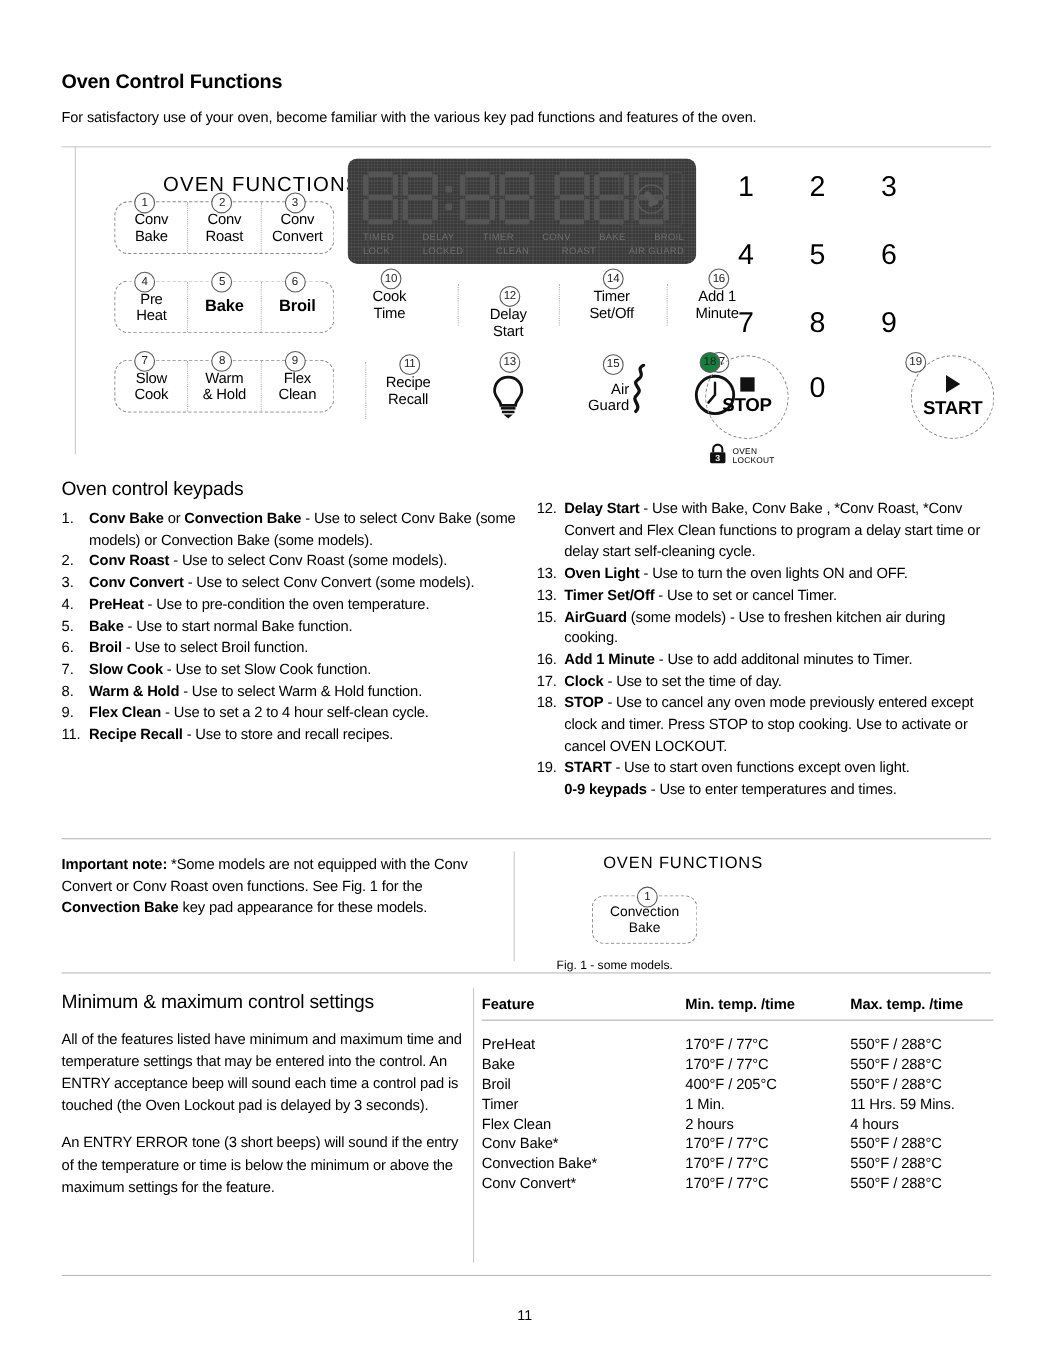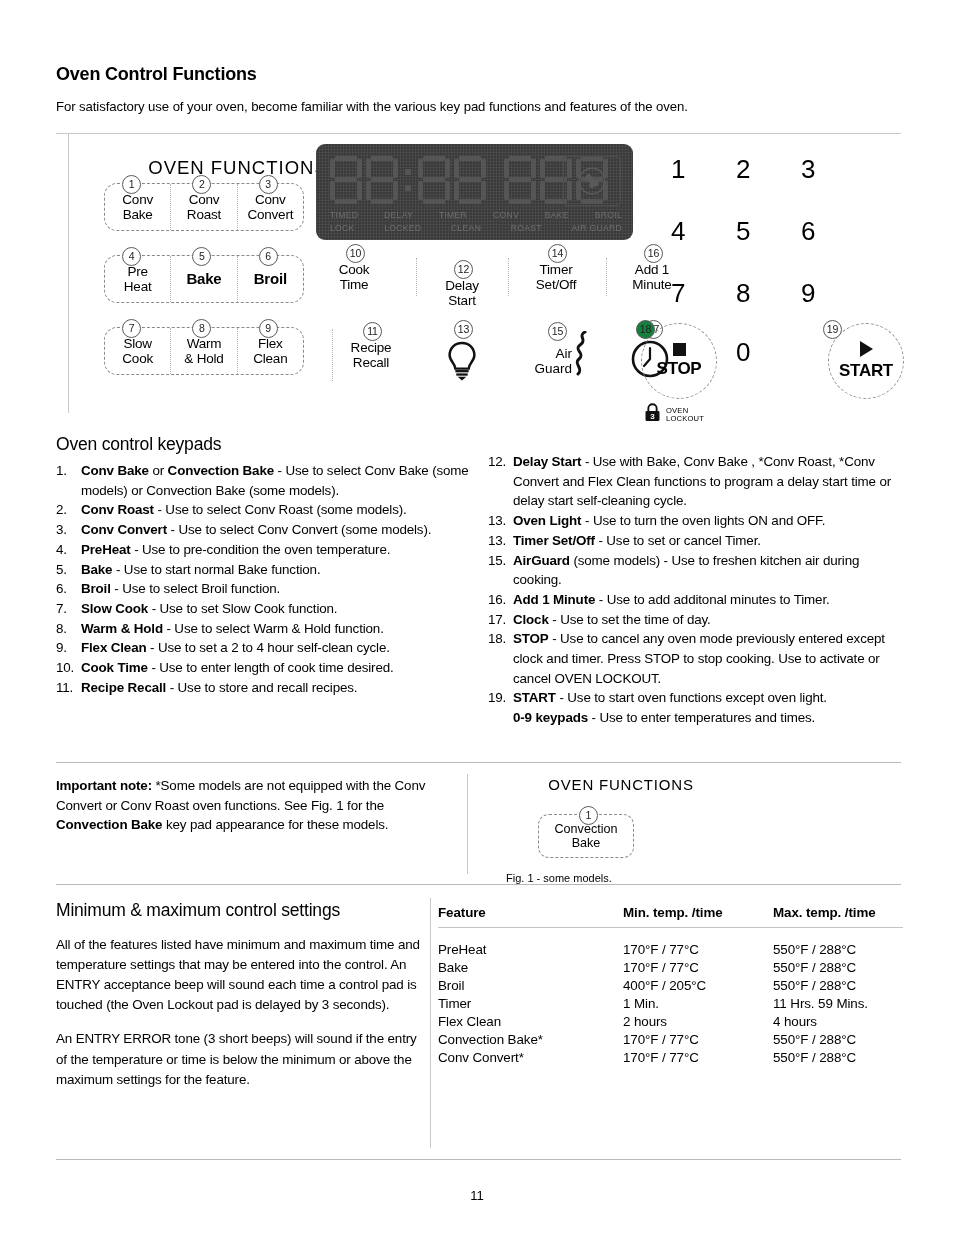--- a/index.html
+++ b/index.html
@@ -455,21 +455,20 @@
     <ol class="keys" id="left-list">
         <li><span class="n">1.</span><b>Conv Bake</b><span> or </span><b>Convection Bake</b><span> - Use to select Conv Bake (some models) or Convection Bake (some models).</span></li>
         <li><span class="n">2.</span><b>Conv Roast</b><span> - Use to select Conv Roast (some models).</span></li>
         <li><span class="n">3.</span><b>Conv Convert</b><span> - Use to select Conv Convert (some models).</span></li>
         <li><span class="n">4.</span><b>PreHeat</b><span> - Use to pre-condition the oven temperature.</span></li>
         <li><span class="n">5.</span><b>Bake</b><span> - Use to start normal Bake function.</span></li>
         <li><span class="n">6.</span><b>Broil</b><span> - Use to select Broil function.</span></li>
         <li><span class="n">7.</span><b>Slow Cook</b><span> - Use to set Slow Cook function.</span></li>
         <li><span class="n">8.</span><b>Warm &amp; Hold</b><span> - Use to select Warm &amp; Hold function.</span></li>
         <li><span class="n">9.</span><b>Flex Clean</b><span> - Use to set a 2 to 4 hour self-clean cycle.</span></li>
-        <li><span class="n">10.</span><b>Cook Time</b><span> - Use to enter length of cook time desired.</span></li>
         <li><span class="n">11.</span><b>Recipe Recall</b><span> - Use to store and recall recipes.</span></li>
       </ol>
   </div>
 
   <div class="colR">
     <ol class="keys" id="right-list">
         <li><span class="n">12.</span><b>Delay Start</b><span> - Use with Bake, Conv Bake , *Conv Roast, *Conv Convert and Flex Clean functions to program a delay start time or delay start self-cleaning cycle.</span></li>
         <li><span class="n">13.</span><b>Oven Light</b><span> - Use to turn the oven lights ON and OFF.</span></li>
         <li><span class="n">13.</span><b>Timer Set/Off</b><span> - Use to set or cancel Timer.</span></li>
         <li><span class="n">15.</span><b>AirGuard</b><span> (some models) - Use to freshen kitchen air during cooking.</span></li>
@@ -542,20 +541,25 @@
           <td>Timer</td>
           <td>1 Min.</td>
           <td>11 Hrs. 59 Mins.</td>
         </tr>
         <tr>
           <td>Flex Clean</td>
           <td>2 hours</td>
           <td>4 hours</td>
         </tr>
         <tr>
+          <td>Conv Bake*</td>
+          <td>170°F / 77°C</td>
+          <td>550°F / 288°C</td>
+        </tr>
+        <tr>
           <td>Convection Bake*</td>
           <td>170°F / 77°C</td>
           <td>550°F / 288°C</td>
         </tr>
         <tr>
           <td>Conv Convert*</td>
           <td>170°F / 77°C</td>
           <td>550°F / 288°C</td>
         </tr>
       </tbody>

